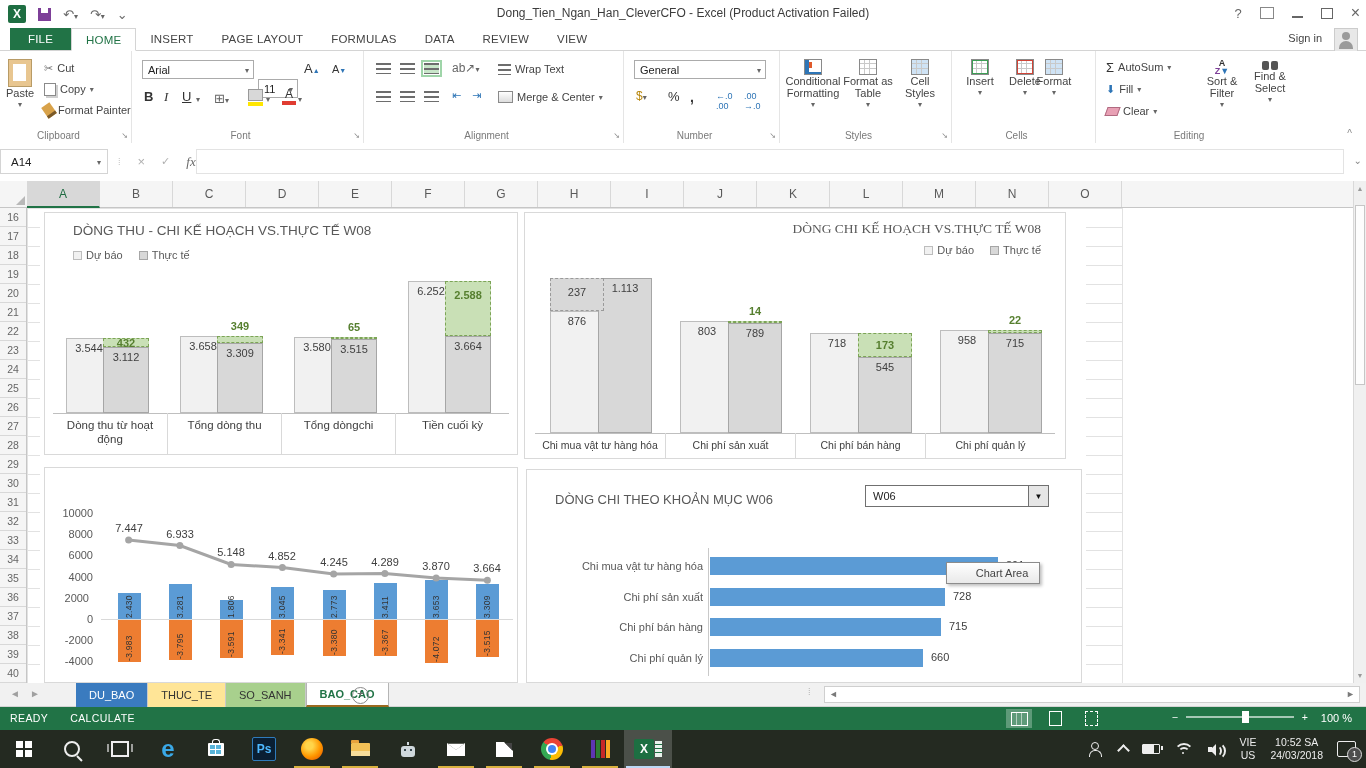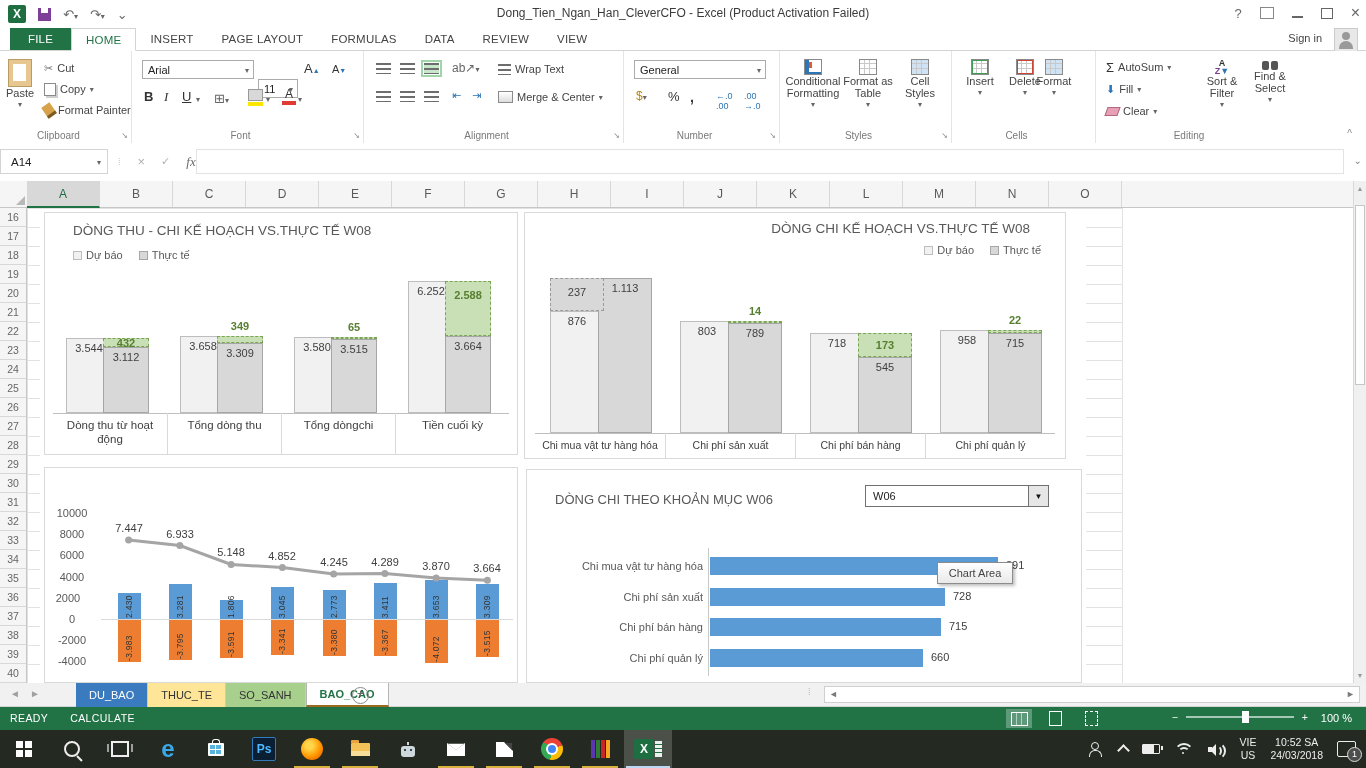--- a/index.html
+++ b/index.html
@@ -82,21 +82,21 @@
   .axis-line{position:absolute;height:1px;background:#bfbfbf}
   .bar-fc{position:absolute;background:#f1f1f1;border:1px solid #bdbdbd;box-sizing:border-box}
   .bar-ac{position:absolute;background:#d8d8d8;border:1px solid #a6a6a6;box-sizing:border-box}
   .diff-green{position:absolute;background:#c9e0b6;border:1px dashed #7ca456;box-sizing:border-box}
   .diff-gray{position:absolute;background:#d8d8d8;border:1px dashed #9a9a9a;box-sizing:border-box}
   .vlab{position:absolute;font-size:11px;color:#3f3f3f;text-align:center;line-height:12px}
   .dlab-g{position:absolute;font-size:11px;font-weight:bold;color:#567f2f;text-align:center;line-height:12px}
   .dlab-n{position:absolute;font-size:11px;color:#3f3f3f;text-align:center;line-height:12px}
   .cat-lab{position:absolute;font-size:11.5px;color:#404040;text-align:center;line-height:14px;padding-top:5px;box-sizing:border-box}
   .cat-sep{border-left:1px solid #d9d9d9}
-  .ytick{position:absolute;font-size:11px;color:#595959;text-align:center;width:42px}
+  .ytick{position:absolute;font-size:11px;color:#595959;text-align:right;width:42px}
   .cbar{position:absolute}
   .rotlab{position:absolute;writing-mode:vertical-rl;transform:rotate(180deg);font-size:8.5px;color:#333;
     letter-spacing:.3px;text-align:left;line-height:12px}
   .ptlab{position:absolute;font-size:11px;color:#404040;text-align:center;width:46px}
   .hbar{position:absolute;height:18px}
   .hcat{position:absolute;font-size:11px;color:#595959;text-align:right;height:18px;line-height:18px}
   .hval{position:absolute;font-size:11px;color:#404040;line-height:13px}
   .tooltip{position:absolute;width:74px;height:20px;background:linear-gradient(#ffffff,#e9e9e9);border:1px solid #8c8c8c;
     box-shadow:2px 2px 3px rgba(0,0,0,.25);font-size:11px;color:#444;display:flex;align-items:center;justify-content:center;z-index:9}
   .ddbox{position:absolute;height:22px;background:#fff;border:1px solid #707070;box-sizing:border-box;font-size:11px;color:#222}
@@ -495,21 +495,21 @@
       <div class="cat-lab cat-sep" style="left: 236px; width: 114px; top: 200px; height: 42px; font-size: 11.5px;">Tổng dòngchi</div>
       <div class="bar-fc" style="left: 363px; width: 46px; top: 68px; height: 132px;"></div>
       <div class="bar-ac" style="left: 400px; width: 46px; top: 123px; height: 77px;"></div>
       <div class="diff-green" style="left: 400px; width: 46px; top: 68px; height: 55px;"></div>
       <div class="dlab-g" style="left: 396px; width: 54px; top: 76px;">2.588</div>
       <div class="vlab" style="left: 363px; width: 46px; top: 72px;">6.252</div>
       <div class="vlab" style="left: 400px; width: 46px; top: 127px;">3.664</div>
       <div class="cat-lab cat-sep" style="left: 350px; width: 114px; top: 200px; height: 42px; font-size: 11.5px;">Tiền cuối kỳ</div>
     </div>
   <div class="chart" id="c2" style="left:524px;top:212px;width:542px;height:247px">
-      <div class="ch-title" style="right: 35px; top: 8px;">DÒNG CHI KẾ HOẠCH VS.THỰC TẾ W08</div>
+      <div class="ch-title" style="right: 24px; top: 8px; font-family: Liberation Serif, serif;">DÒNG CHI KẾ HOẠCH VS.THỰC TẾ W08</div>
       <div class="ch-legend" style="right: 24px; top: 31px;">
         <div class="lg-item">
           <div class="lg-sw sw-fc"></div>
           <div>Dự báo</div>
         </div>
         <div class="lg-item">
           <div class="lg-sw sw-ac"></div>
           <div>Thực tế</div>
         </div>
       </div>
@@ -617,21 +617,21 @@
       <div class="hval" style="left: 479px; top: 89px;">891</div>
       <div class="hcat" style="left: 4px; width: 172px; top: 118px;">Chi phí sản xuất</div>
       <div class="hbar" style="background: rgb(91, 155, 213); left: 183px; width: 235px; top: 118px;"></div>
       <div class="hval" style="left: 426px; top: 120px;">728</div>
       <div class="hcat" style="left: 4px; width: 172px; top: 148px;">Chi phí bán hàng</div>
       <div class="hbar" style="background: rgb(91, 155, 213); left: 183px; width: 231px; top: 148px;"></div>
       <div class="hval" style="left: 422px; top: 150px;">715</div>
       <div class="hcat" style="left: 4px; width: 172px; top: 179px;">Chi phí quản lý</div>
       <div class="hbar" style="background: rgb(91, 155, 213); left: 183px; width: 213px; top: 179px;"></div>
       <div class="hval" style="left: 404px; top: 181px;">660</div>
-      <div class="tooltip" style="left: 410px; top: 92px;">Chart Area</div>
+      <div class="tooltip" style="left: 419px; top: 92px; padding-left: 18px;">Chart Area</div>
     </div>
 
   <div class="vscroll">
     <div class="scr-ar" style="top:4px">▲</div>
     <div class="vthumb"></div>
     <div class="scr-ar" style="bottom:4px">▼</div>
   </div>
 
   <div class="tabrow">
     <div class="tnav" style="left:10px">◄</div>

